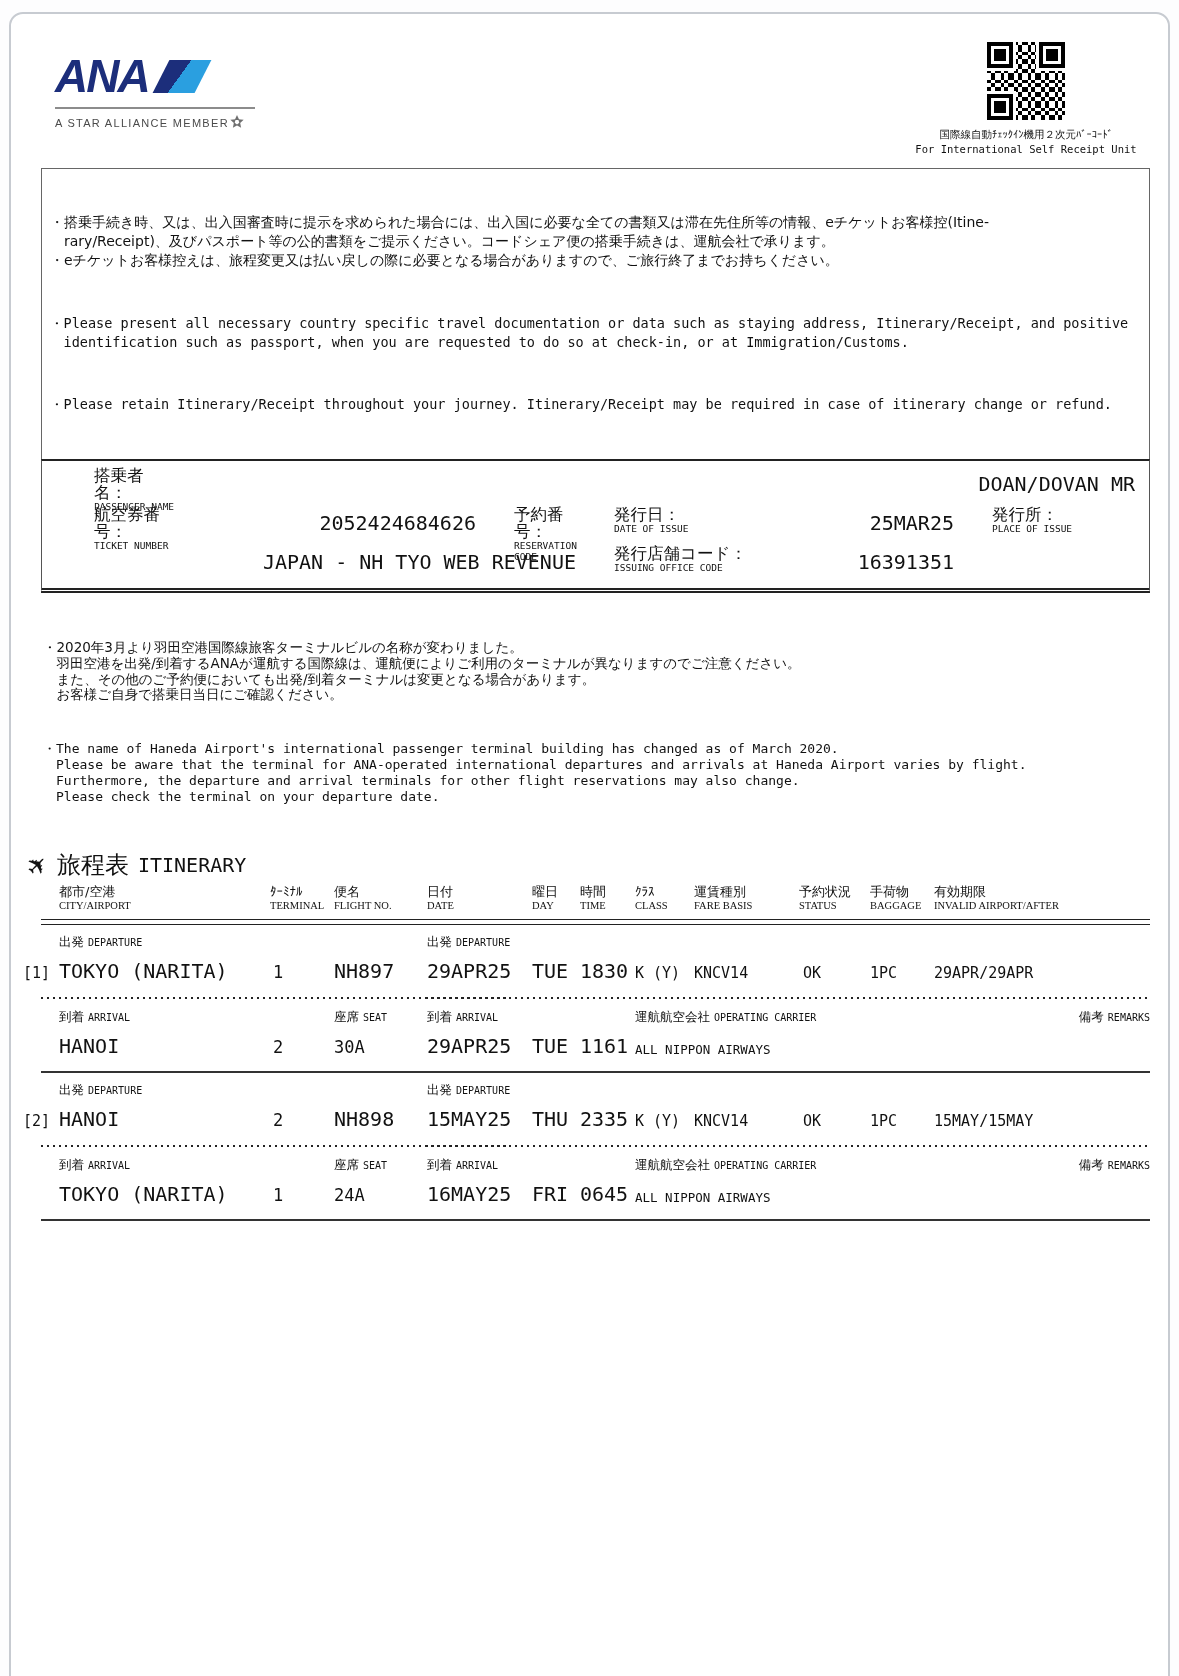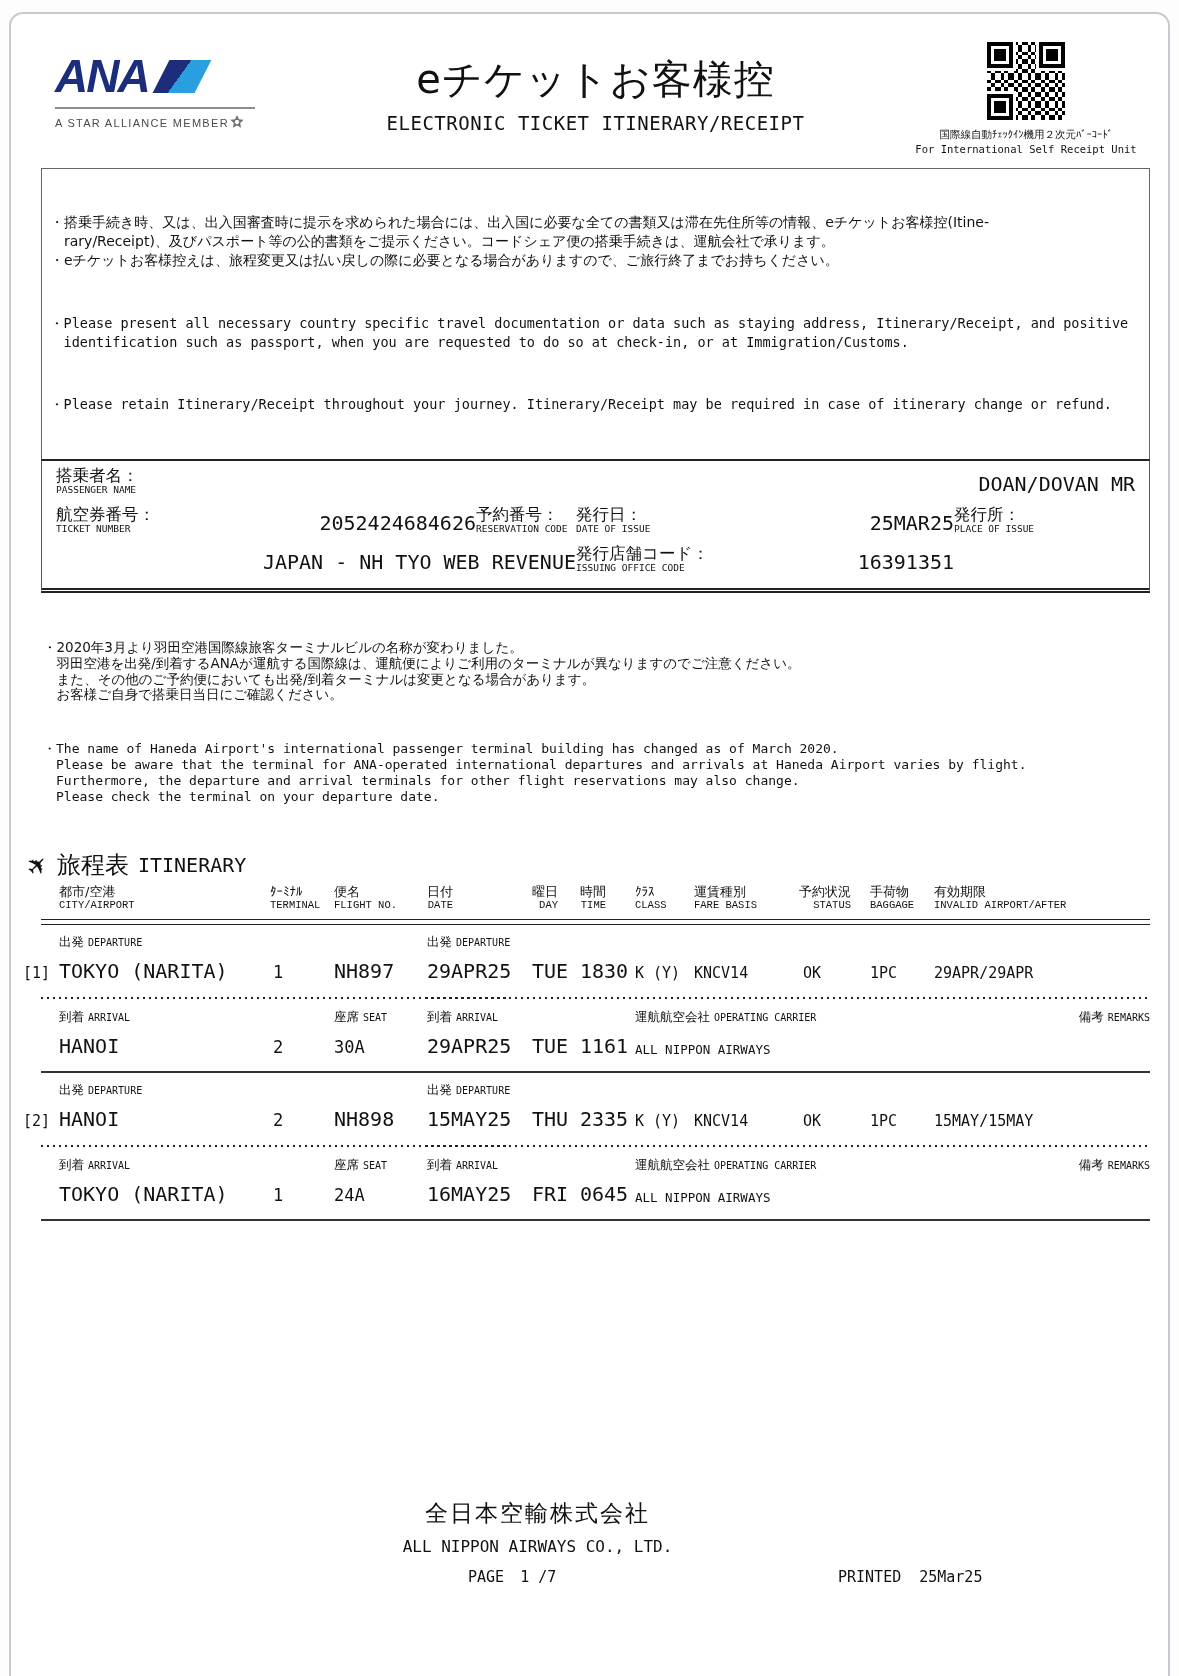--- a/index.html
+++ b/index.html
@@ -39,41 +39,41 @@
   
   .nbox{border:1px solid #666;padding:6px 8px 7px;white-space:pre;line-height:19px;}
   .nbox .jp{font-size:14px;}
   .nbox .en{font-size:13.5px;font-family:"DejaVu Sans Mono",monospace;margin-top:6px;line-height:19px;}
   .nbox .retain{font-size:13.5px;font-family:"DejaVu Sans Mono",monospace;margin-top:5px;}
 
   
   .pbox{margin-top:-1px;border:1px solid #555;border-top:2.5px solid #222;border-bottom:5px double #222;
         padding:6px 14px 4px;}
   .pgrid{display:grid;grid-template-columns:120px 300px 100px 218px 160px auto;}
-  .pcell{height:34px;overflow:visible;}
+  .pcell{height:34px;overflow:visible;margin-left:38px;}
   .plabel .jp{font-size:16.5px;line-height:17px;}
   .plabel .en{font-size:9.5px;font-family:"DejaVu Sans Mono",monospace;line-height:11px;}
   .pval{font-family:"DejaVu Sans Mono",monospace;font-size:20px;padding-top:5px;white-space:nowrap;text-align:right;}
   .span5{grid-column:span 5;} .span3{grid-column:span 3;}
 
   
   .haneda{padding:9px 2px 5px;white-space:pre;}
   .haneda .jp{font-size:13.5px;line-height:15.8px;}
   .haneda .en{font-size:13px;line-height:15.8px;font-family:"DejaVu Sans Mono",monospace;}
 
   
   .ittl{display:flex;align-items:center;gap:9px;margin:3px 0 4px -14px;height:30px;}
   .plane{font-size:25px;display:inline-block;transform:rotate(-45deg);line-height:1;}
   .ittl .jp{font-size:24px;}
   .ittl .en{font-size:20px;font-family:"DejaVu Sans Mono",monospace;}
   .table{position:relative;}
   .thead{position:relative;height:35px;}
   .hcell{position:absolute;top:0;white-space:nowrap;}
   .hjp{display:block;font-size:13px;line-height:15px;}
-  .hen{display:block;font-size:10.5px;font-family:Liberation Mono, monospace;line-height:13px;text-align:right;}
+  .hen{display:block;font-size:10.5px;font-family:Liberation Serif, serif;line-height:13px;}
   .dblline{height:4px;border-top:1.5px solid #222;border-bottom:1.5px solid #222;}
   .trow{position:relative;}
   .trow.labels{height:25px;padding-top:6px;}
   .lbl{position:absolute;white-space:nowrap;top:6px;}
   .lbl .jp{font-size:12.5px;}
   .lbl .en{font-size:10px;font-family:"DejaVu Sans Mono",monospace;margin-left:4px;}
   .lbl.right{right:0;}
   .trow.vals{height:36px;}
   .v{position:absolute;top:3px;font-family:"DejaVu Sans Mono",monospace;white-space:nowrap;}
   .v.big{font-size:20px;}
@@ -113,24 +113,20 @@
               <polygon points="12,1.5 15.4,9 8.6,9"></polygon>
               <polygon points="12,1.5 15.4,9 8.6,9" transform="rotate(72 12 12)"></polygon>
               <polygon points="12,1.5 15.4,9 8.6,9" transform="rotate(144 12 12)"></polygon>
               <polygon points="12,1.5 15.4,9 8.6,9" transform="rotate(216 12 12)"></polygon>
               <polygon points="12,1.5 15.4,9 8.6,9" transform="rotate(288 12 12)"></polygon>
             </g>
               </svg>
           </span>
         </div>
       </div>
-      <div class="titleblk">
-        <div class="title-jp">eチケットお客様控</div>
-        <div class="title-en">ELECTRONIC TICKET ITINERARY/RECEIPT</div>
-      </div>
       <div class="qrblk">
         <div class="qr">
           <div class="qr-noise"></div>
           <div class="f tl"></div>
           <div class="f tr"></div>
           <div class="f bl"></div>
         </div>
         <div class="qr-cap-jp">国際線自動ﾁｪｯｸｲﾝ機用２次元ﾊﾞｰｺｰﾄﾞ</div>
         <div class="qr-cap-en">For International Self Receipt Unit</div>
       </div>
@@ -320,27 +316,13 @@
           <span class="v big" style="left:386px">16MAY25</span>
           <span class="v big" style="left:491px">FRI</span>
           <span class="v big" style="left:539px">0645</span>
           <span class="v carrier" style="left:594px">ALL NIPPON AIRWAYS</span>
         </div>
         <div class="solidline"></div>
       </div>
     </div>
   </div>
 
-  <div class="footer">
-    <div class="f-jp">全日本空輸株式会社</div>
-    <div class="f-en">ALL NIPPON AIRWAYS CO., LTD.</div>
-    <div class="f-row">
-      <span class="f-page">
-        <span>PAGE</span>
-          <span>1 /7</span>
-      </span>
-      <span class="f-printed">
-        <span>PRINTED</span>
-          <span>25Mar25</span>
-      </span>
-    </div>
-  </div>
 </div>
 
 </body></html>

